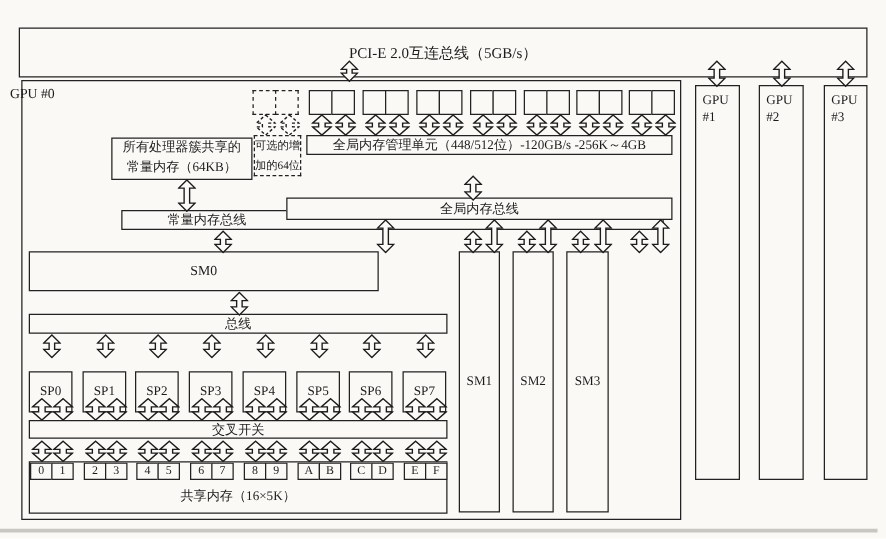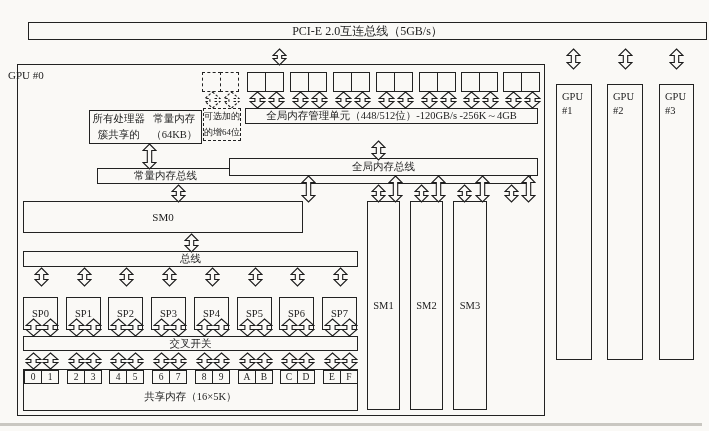--- a/index.html
+++ b/index.html
@@ -6,44 +6,44 @@
   #canvas{
     position:relative;width:709px;height:431px;overflow:hidden;
     background:#faf9f6;
     font-family:"Liberation Serif","DejaVu Serif",serif;
     color:#1c1c1c;
   }
   .box{position:absolute;border:1px solid #222;background:#faf9f6;box-sizing:border-box;}
   .b15{border-width:1.5px;}
   .dashed{border-style:dashed;}
   .cc{display:flex;align-items:center;justify-content:center;text-align:center;}
-  .col{flex-direction:row;}
+  .col{flex-direction:column;}
   .lbl{position:absolute;white-space:nowrap;}
   .fs12{font-size:12px;} .fs11{font-size:11px;} .fs105{font-size:10.5px;} .fs9{font-size:9px;}
   .port{width:19px;height:20px;border:1px solid #222;box-sizing:border-box;background:#faf9f6;}
   .pair{position:absolute;top:72px;display:flex;}
   .pair .port + .port{margin-left:-1px;}
   .pair.dashedp .port{border-style:dashed;}
   .sp{position:absolute;top:297px;width:35px;height:33px;}
   .smcol{position:absolute;top:201px;height:209px;}
-  .gpucol{position:absolute;top:68px;height:276px;margin-top:16px;}
+  .gpucol{position:absolute;top:68px;height:316px;}
   .gpucol .inner{padding:5px 0 0 5px;font-size:10.5px;line-height:1.3;text-align:left;}
   .bankpair{position:absolute;top:0;display:flex;}
   .bank{width:18px;height:14px;border:1px solid #222;box-sizing:border-box;
         display:flex;align-items:center;justify-content:center;font-size:9.5px;background:#faf9f6;}
   .bank + .bank{margin-left:-1px;}
   .arrow-svg{position:absolute;}
   #page-edge{position:absolute;left:0;top:423px;width:702px;height:3px;background:#b8b5af;opacity:.75;}
 </style>
 </head>
 <body>
 
 <div id="canvas">
 
-  <div class="box b15 cc fs12" style="left:28px;top:22px;width:679px;height:18px;">
+  <div class="box b15 cc fs12" style="left:15px;top:22px;width:679px;height:40px;">
     <span>PCI-E 2.0互连总线（5GB/s）</span>
   </div>
 
   <div class="box b15" style="left:17px;top:64px;width:528px;height:352px;"></div>
   <div class="lbl fs11" style="left:8px;top:69px;">GPU #0</div>
 
   <div class="pair dashedp" style="left:202px;">
     <div class="port"></div>
     <div class="port"></div>
   </div>

